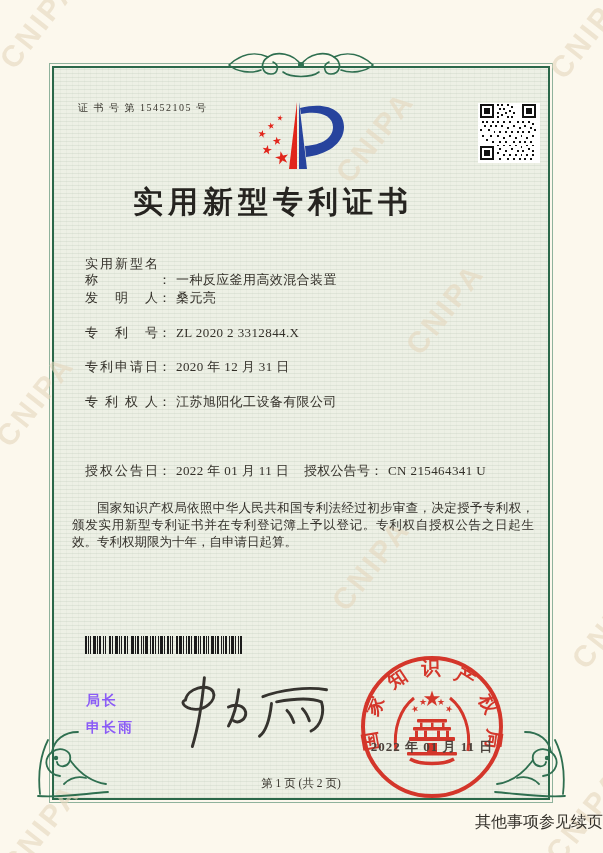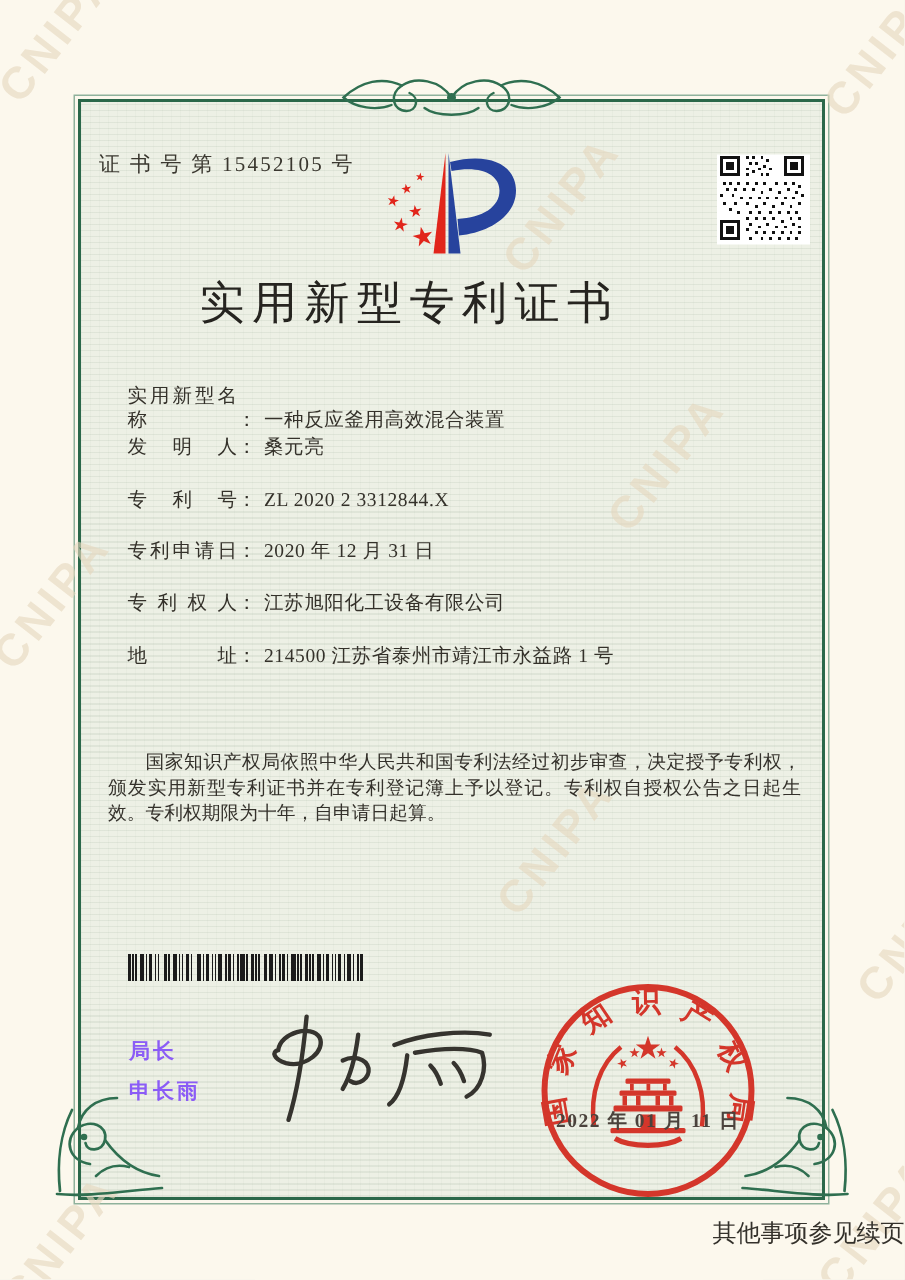--- a/index.html
+++ b/index.html
@@ -24,26 +24,26 @@
     background-image:
       repeating-linear-gradient(0deg, rgba(128,152,128,.13) 0 1px, transparent 1px 4px),
       repeating-linear-gradient(90deg, rgba(128,152,128,.05) 0 1px, transparent 1px 6px);
   }
   .orn{position:absolute;z-index:3;}
   .orn-top{left:221px;top:48px;width:160px;height:34px;}
   .orn-bl{left:34px;top:722px;width:78px;height:78px;}
   .orn-br{left:491px;top:722px;width:78px;height:78px;}
   .orn-br svg{transform:scaleX(-1);}
 
-  .cert-no{position:absolute;z-index:2;left:66px;top:101px;font-size:14px;letter-spacing:1.5px;color:#3a372f;}
+  .cert-no{position:absolute;z-index:2;left:78px;top:101px;font-size:10px;letter-spacing:1.5px;color:#3a372f;}
   .logo{position:absolute;z-index:2;left:254px;top:99px;width:96px;height:76px;}
   .qr{position:absolute;z-index:2;left:478px;top:103px;width:60px;height:58px;background:#fff;padding:1px;}
   .title{
     position:absolute;z-index:2;left:52px;top:182px;width:442px;text-align:center;
-    font-size:30px;font-weight:400;letter-spacing:5px;color:#262420;
+    font-size:30px;font-weight:700;letter-spacing:5px;color:#262420;
   }
   .frow{position:absolute;z-index:2;left:85px;width:470px;font-size:13px;line-height:16px;color:#34312a;}
   .flabel{
     display:inline-block;width:73px;vertical-align:bottom;
     text-align:justify;text-align-last:justify;
   }
   .fvalue{margin-left:5px;letter-spacing:.4px;}
   .grant-no{position:absolute;left:219px;top:0;}
   .grant-no .flabel{width:66px;}
 
@@ -187,22 +187,25 @@
   </div>
   <div class="frow" style="top:325px">
     <span class="flabel">专利号</span><span>：</span><span class="fvalue">ZL 2020 2 3312844.X</span>
   </div>
   <div class="frow" style="top:359px">
     <span class="flabel">专利申请日</span><span>：</span><span class="fvalue">2020 年 12 月 31 日</span>
   </div>
   <div class="frow" style="top:394px">
     <span class="flabel">专利权人</span><span>：</span><span class="fvalue">江苏旭阳化工设备有限公司</span>
   </div>
-  <div class="frow" style="top:429px">
-    <span class="flabel">地址</span><span>：</span><span class="fvalue">214500 江苏省泰州市靖江市永益路 1 号</span>
+  <div class="frow" style="top:463px">
+    <span class="flabel">授权公告日</span><span>：</span><span class="fvalue">2022 年 01 月 11 日</span>
+    <span class="grant-no">
+      <span class="flabel">授权公告号</span><span>：</span><span class="fvalue">CN 215464341 U</span>
+    </span>
   </div>
 
   <div class="paras">
     <p>国家知识产权局依照中华人民共和国专利法经过初步审查，决定授予专利权，颁发实用新型专利证书并在专利登记簿上予以登记。专利权自授权公告之日起生效。专利权期限为十年，自申请日起算。</p>
   </div>
 
   <div class="barcode">
     <svg viewBox="0 0 158 17" width="158" height="18" preserveAspectRatio="none" shape-rendering="crispEdges">
       <path fill="#1b1b1b" d="M0 0h2v17H0z M3 0h1v17H3z M5 0h1v17H5z M8 0h3v17H8z M12 0h1v17h-1z M14 0h2v17h-2z M18 0h1v17h-1z M20 0h1v17h-1z M24 0h2v17h-2z M27 0h1v17h-1z M30 0h3v17h-3z M34 0h1v17h-1z M36 0h1v17h-1z M39 0h2v17h-2z M42 0h1v17h-1z M46 0h3v17h-3z M50 0h1v17h-1z M52 0h2v17h-2z M56 0h1v17h-1z M58 0h1v17h-1z M60 0h3v17h-3z M65 0h1v17h-1z M67 0h2v17h-2z M70 0h1v17h-1z M73 0h1v17h-1z M75 0h3v17h-3z M79 0h1v17h-1z M82 0h2v17h-2z M85 0h1v17h-1z M87 0h1v17h-1z M91 0h2v17h-2z M94 0h3v17h-3z M98 0h1v17h-1z M101 0h1v17h-1z M103 0h2v17h-2z M106 0h1v17h-1z M109 0h3v17h-3z M113 0h1v17h-1z M115 0h1v17h-1z M118 0h2v17h-2z M121 0h1v17h-1z M123 0h1v17h-1z M126 0h3v17h-3z M130 0h1v17h-1z M132 0h2v17h-2z M136 0h1v17h-1z M138 0h1v17h-1z M140 0h2v17h-2z M144 0h1v17h-1z M146 0h3v17h-3z M150 0h1v17h-1z M153 0h1v17h-1z M155 0h2v17h-2z"></path>
     </svg>
@@ -255,15 +258,16 @@
         <rect x="69" y="90" width="10" height="9"></rect>
         <rect x="49" y="99" width="50" height="3.5" rx="1"></rect>
         <path d="M38,98 C35,76 42,56 56,45" stroke="#d3291d" stroke-width="3" fill="none"></path>
         <path d="M110,98 C113,76 106,56 92,45" stroke="#d3291d" stroke-width="3" fill="none"></path>
         <path d="M52,106 C62,112 86,112 96,106" stroke="#d3291d" stroke-width="3.5" fill="none"></path>
       </g>
     </svg>
     <div class="seal-date">2022 年 01 月 11 日</div>
   </div>
 
+  <div class="page-indicator">第 1 页 (共 2 页)</div>
   <div class="continuation">其他事项参见续页</div>
 
 </div>
 
 </body></html>

